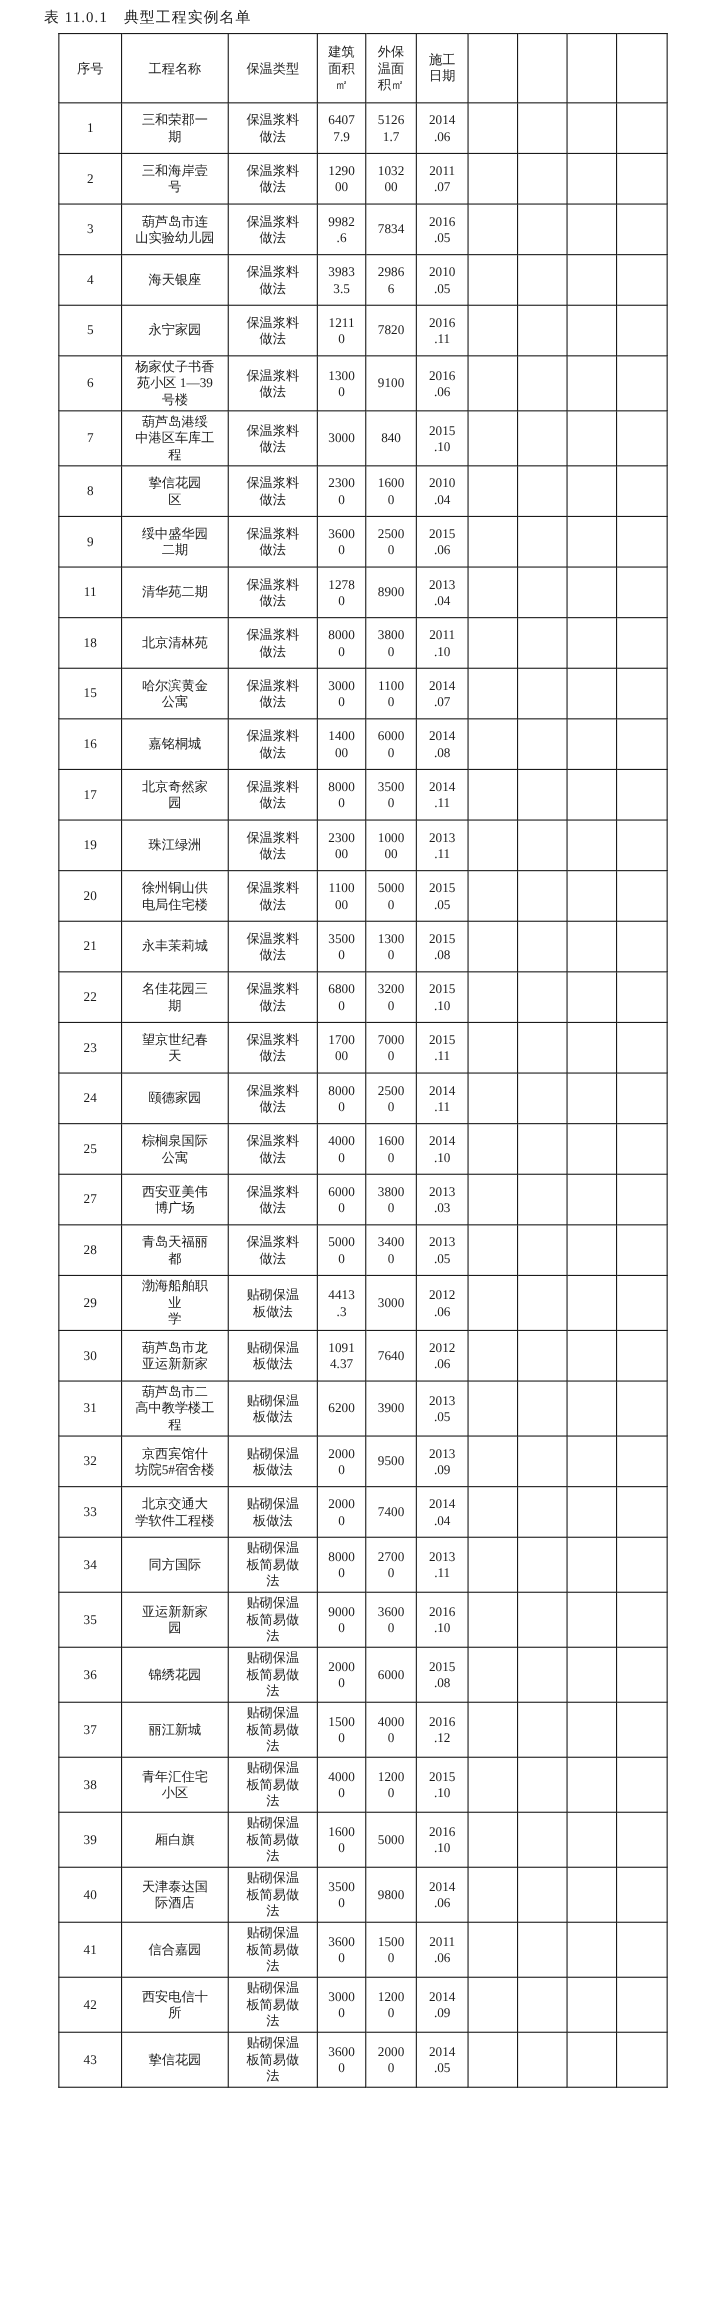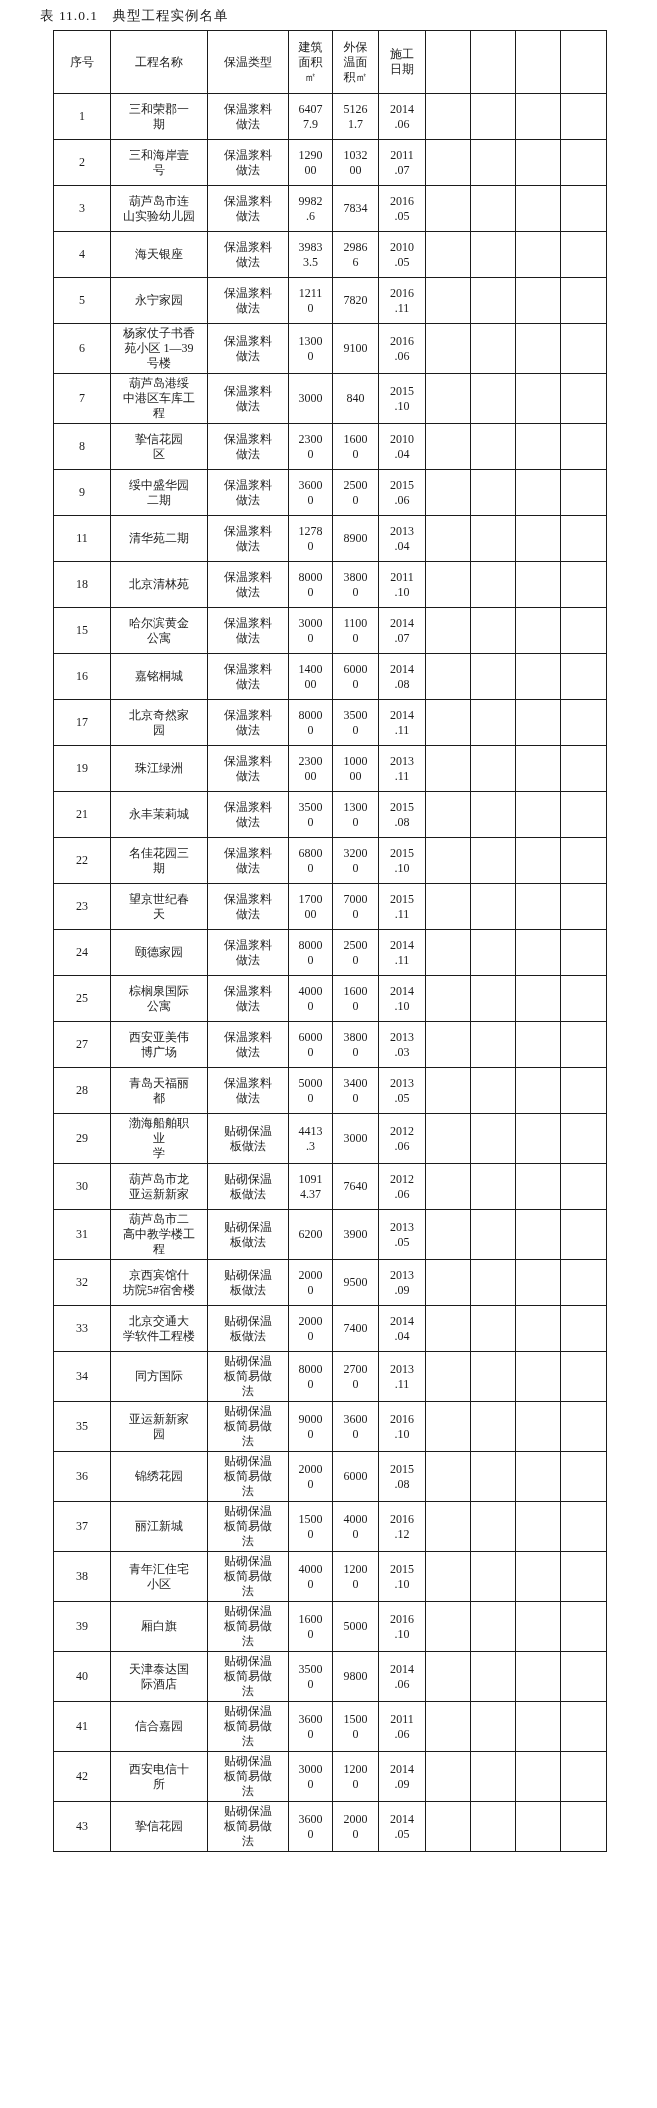--- a/index.html
+++ b/index.html
@@ -325,20 +325,37 @@
         <td>1000
 00</td>
         <td>2013
 .11</td>
         <td></td>
         <td></td>
         <td></td>
         <td></td>
       </tr>
       <tr>
+        <td>20</td>
+        <td>徐州铜山供
+电局住宅楼</td>
+        <td>保温浆料
+做法</td>
+        <td>1100
+00</td>
+        <td>5000
+0</td>
+        <td>2015
+.05</td>
+        <td></td>
+        <td></td>
+        <td></td>
+        <td></td>
+      </tr>
+      <tr>
         <td>21</td>
         <td>永丰茉莉城</td>
         <td>保温浆料
 做法</td>
         <td>3500
 0</td>
         <td>1300
 0</td>
         <td>2015
 .08</td>

